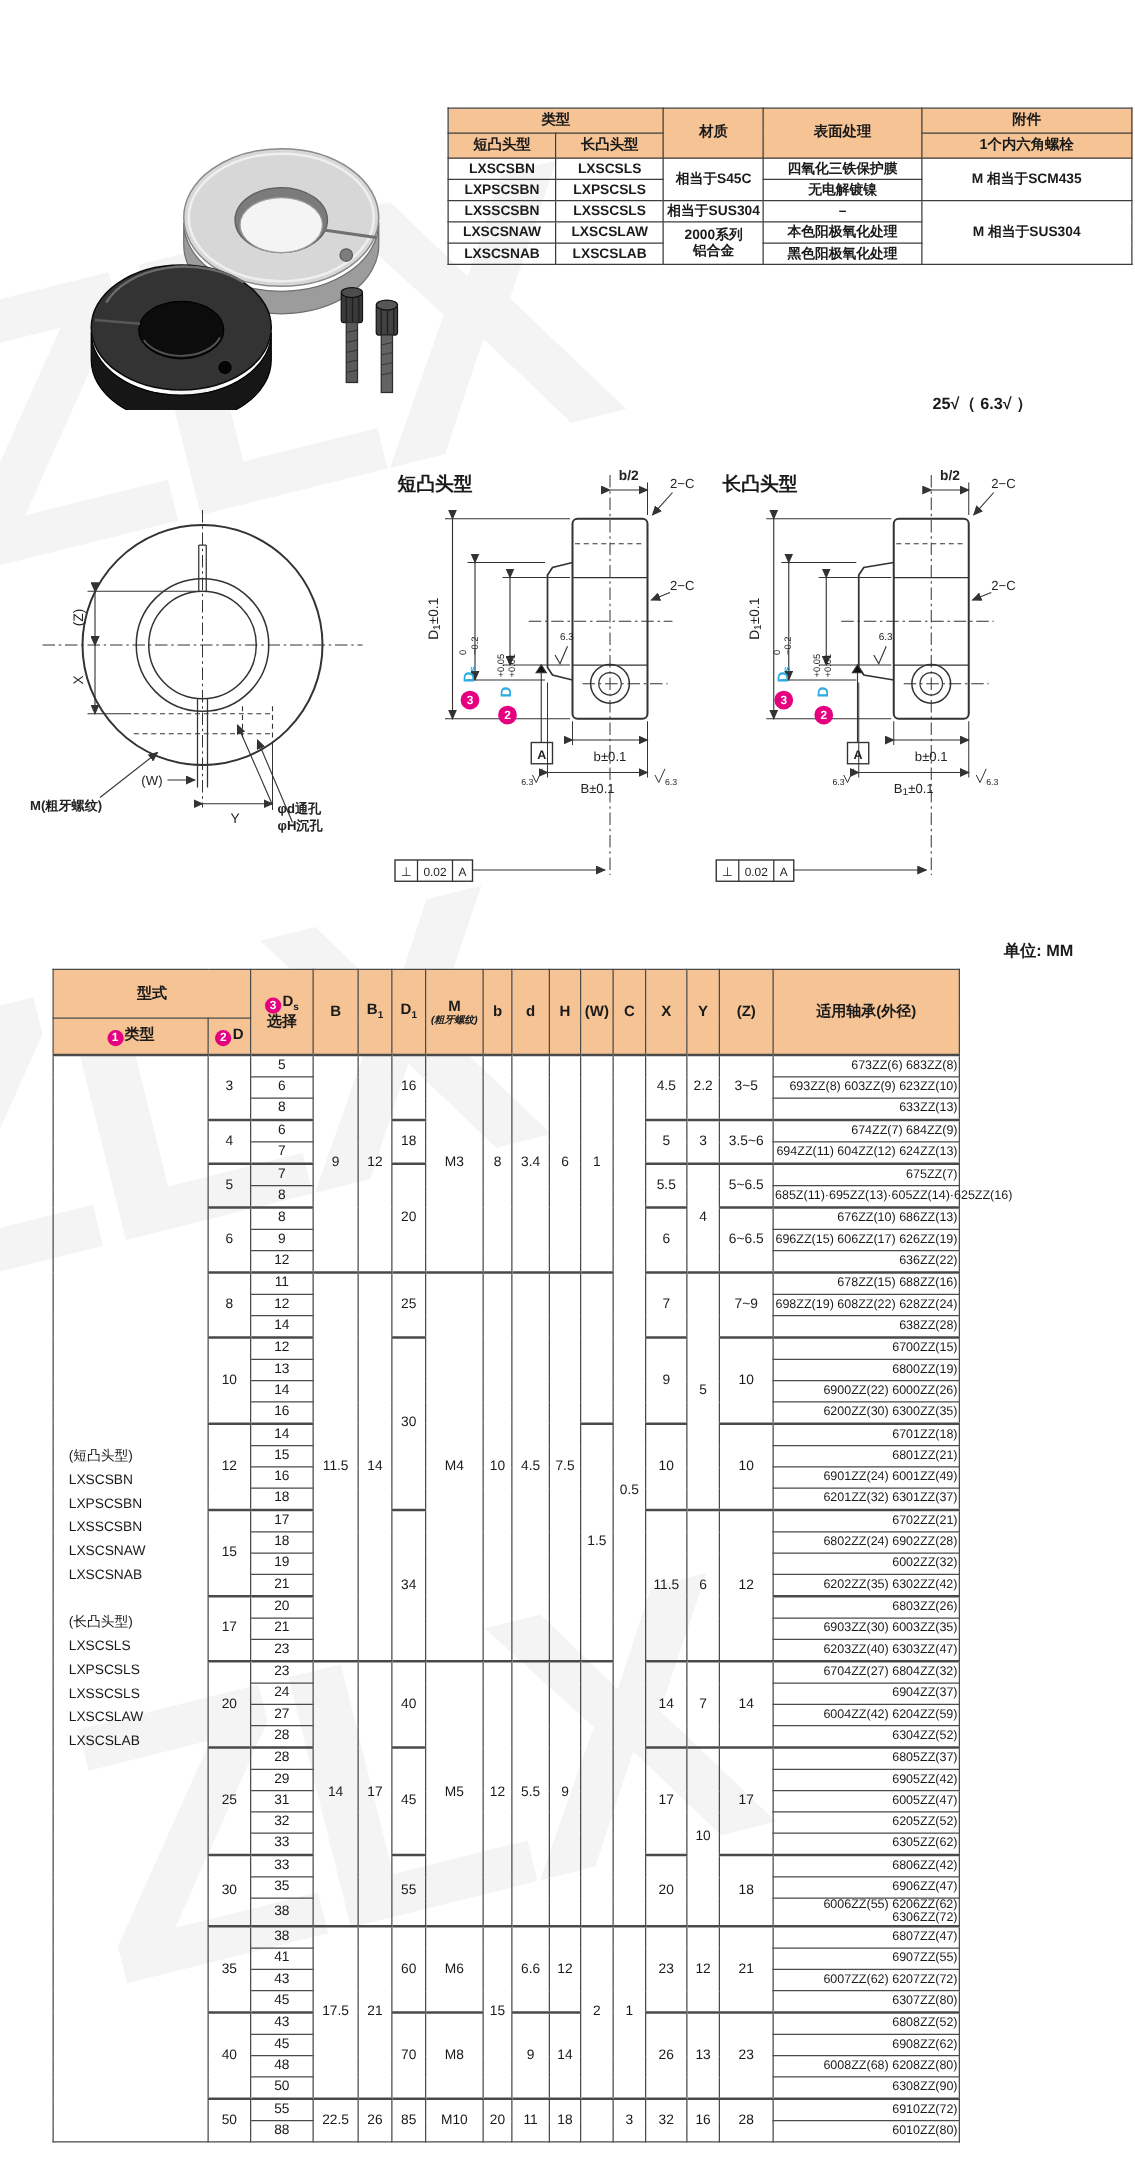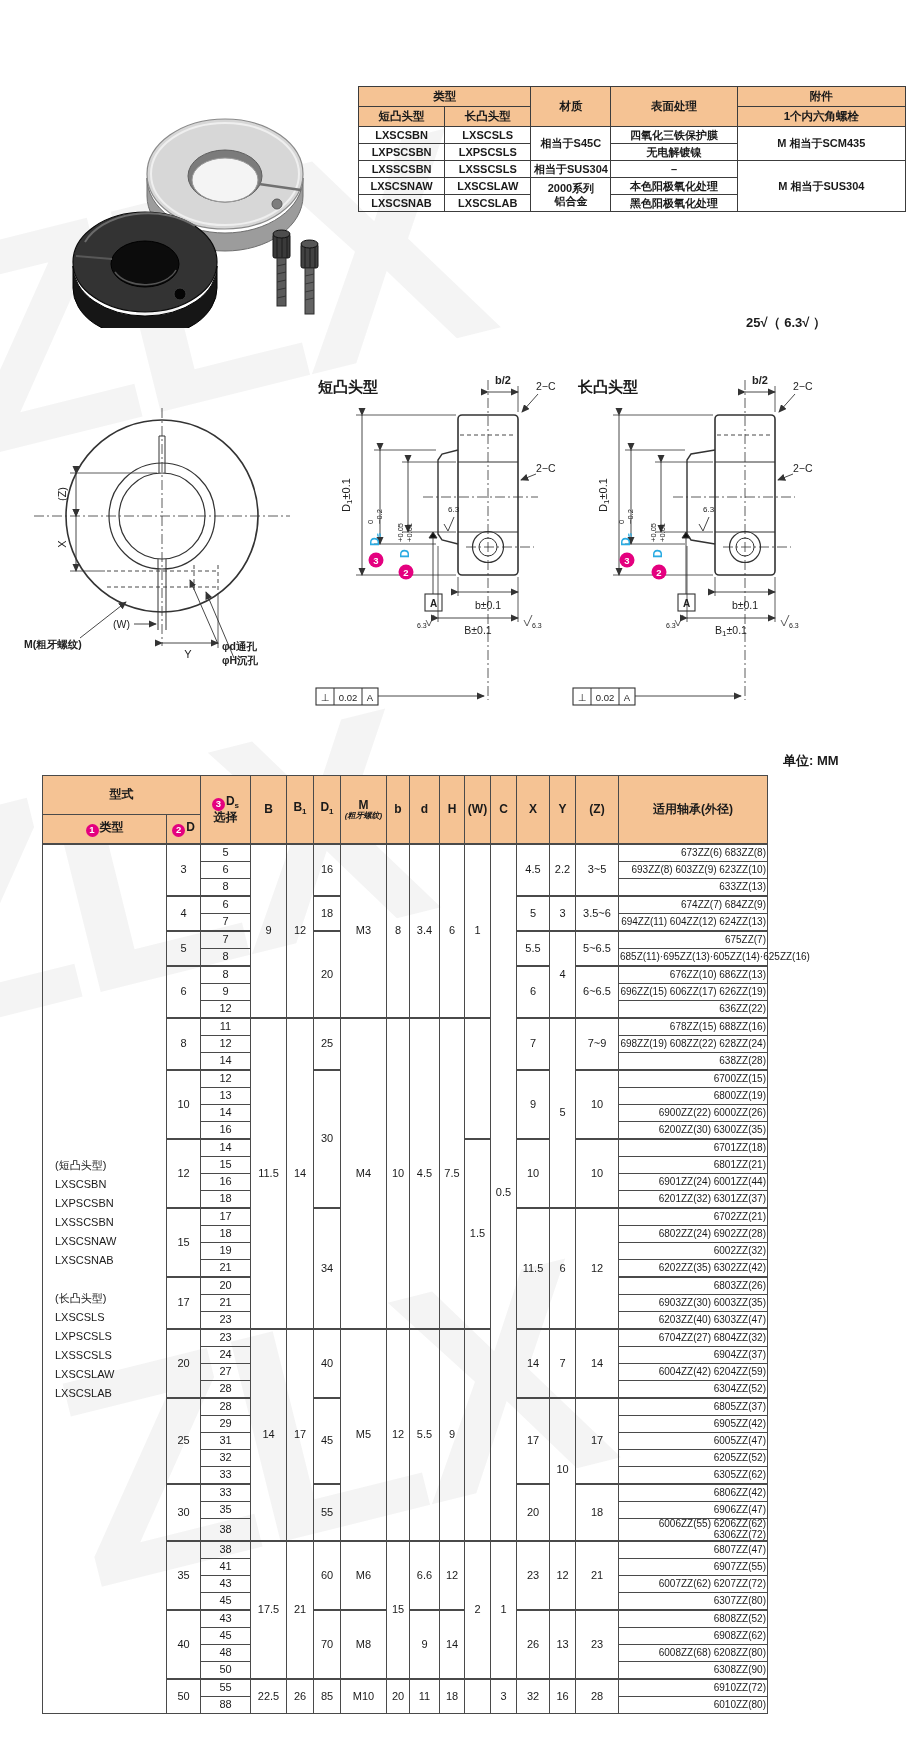--- a/index.html
+++ b/index.html
@@ -350,21 +350,21 @@
     <text x="131.5" y="245" text-anchor="middle" font-size="10" font-weight="bold" fill="#222">A</text>
     <text x="190" y="247" text-anchor="middle" font-size="10.5" fill="#222">b±0.1</text>
     <text x="176" y="272" text-anchor="middle" font-size="10.5" fill="#222"><tspan>B</tspan><tspan font-size="8" dy="2">1</tspan><tspan dy="-2">±0.1</tspan></text>
     <text x="111" y="266" font-size="7" fill="#222">6.3</text>
     <text x="234" y="266" font-size="7" fill="#222">6.3</text>
     <text x="27" y="339" text-anchor="middle" font-size="10" fill="#222">⊥</text>
     <text x="50" y="338.5" text-anchor="middle" font-size="9.5" fill="#222">0.02</text>
     <text x="72" y="338.5" text-anchor="middle" font-size="9.5" fill="#222">A</text>
   </svg>
 
-  <div class="layer note" style="left:783px;top:752px;">单位: MM</div>
+  <div class="layer note" style="left:803px;top:752px;">单位: MM</div>
 
   <table class="main layer">
     <colgroup>
       <col style="width:124px">
         <col style="width:34px">
         <col style="width:50px">
         <col style="width:36px">
       <col style="width:27px">
         <col style="width:27px">
         <col style="width:46px">
@@ -532,21 +532,21 @@
           <td rowspan="4">10</td>
           <td rowspan="4">10</td>
           <td class="bearing">6701ZZ(18)</td>
         </tr>
         <tr>
           <td class="ds">15</td>
           <td class="bearing">6801ZZ(21)</td>
         </tr>
         <tr>
           <td class="ds">16</td>
-          <td class="bearing">6901ZZ(24) 6001ZZ(44)</td>
+          <td class="bearing">6901ZZ(24) 6001ZZ(49)</td>
         </tr>
         <tr>
           <td class="ds">18</td>
           <td class="bearing">6201ZZ(32) 6301ZZ(37)</td>
         </tr>
         <tr class="secb">
           <td rowspan="4">15</td>
           <td class="ds">17</td>
           <td rowspan="7">34</td>
           <td rowspan="7">11.5</td>

